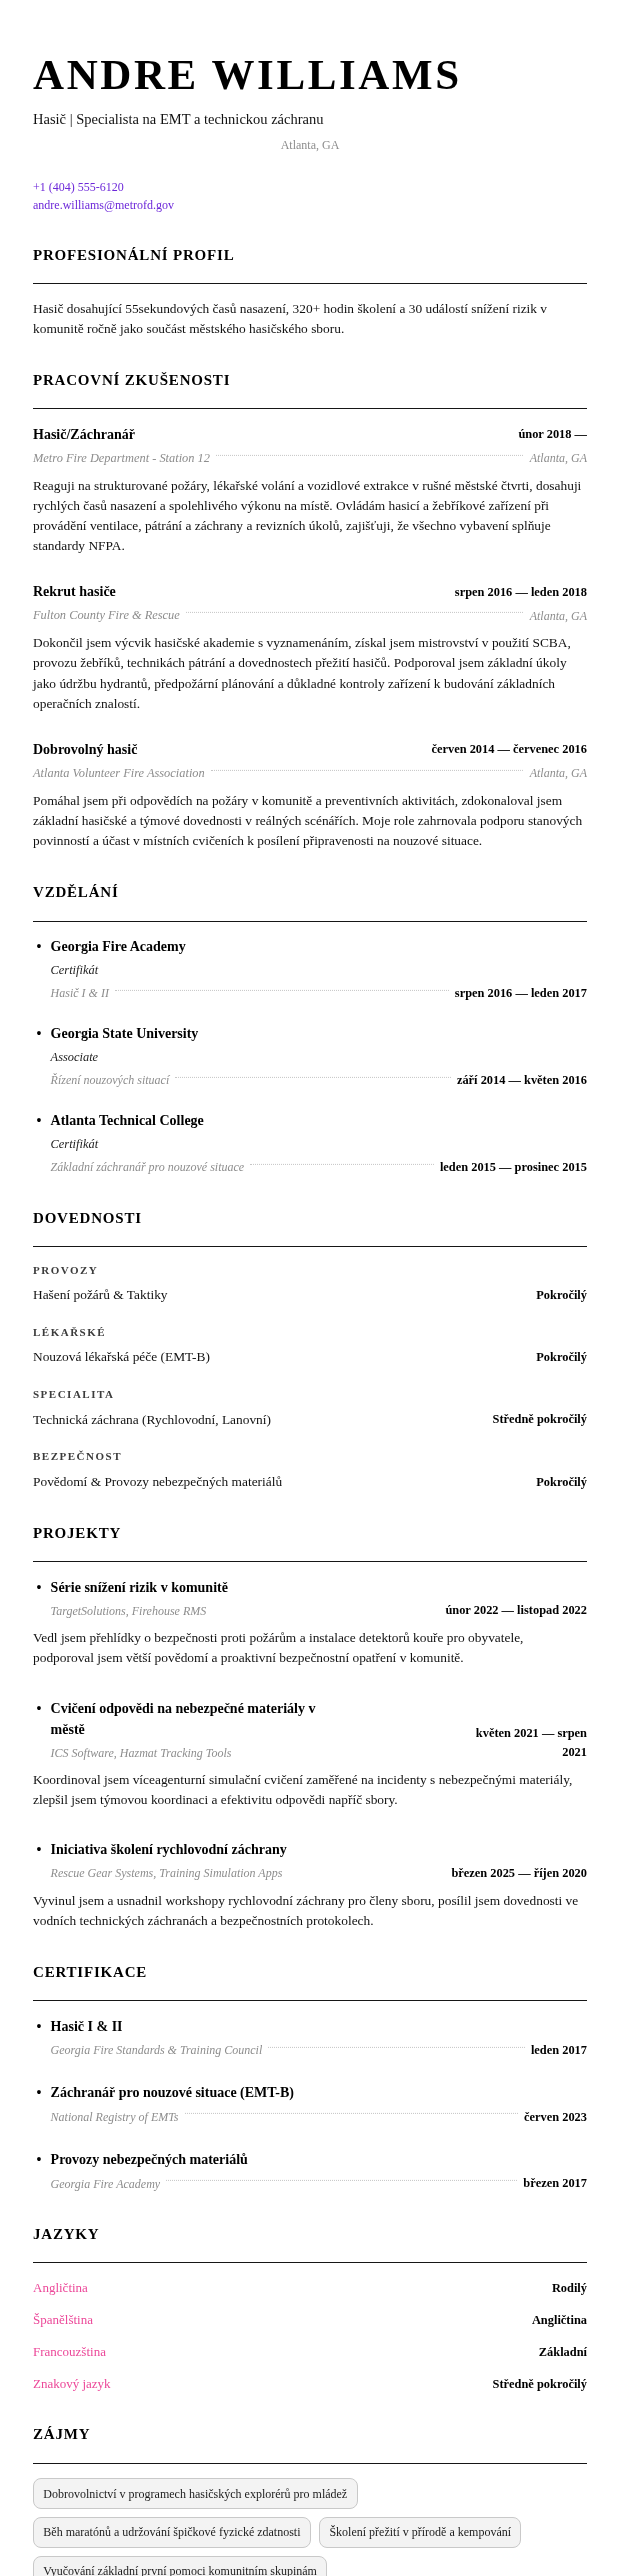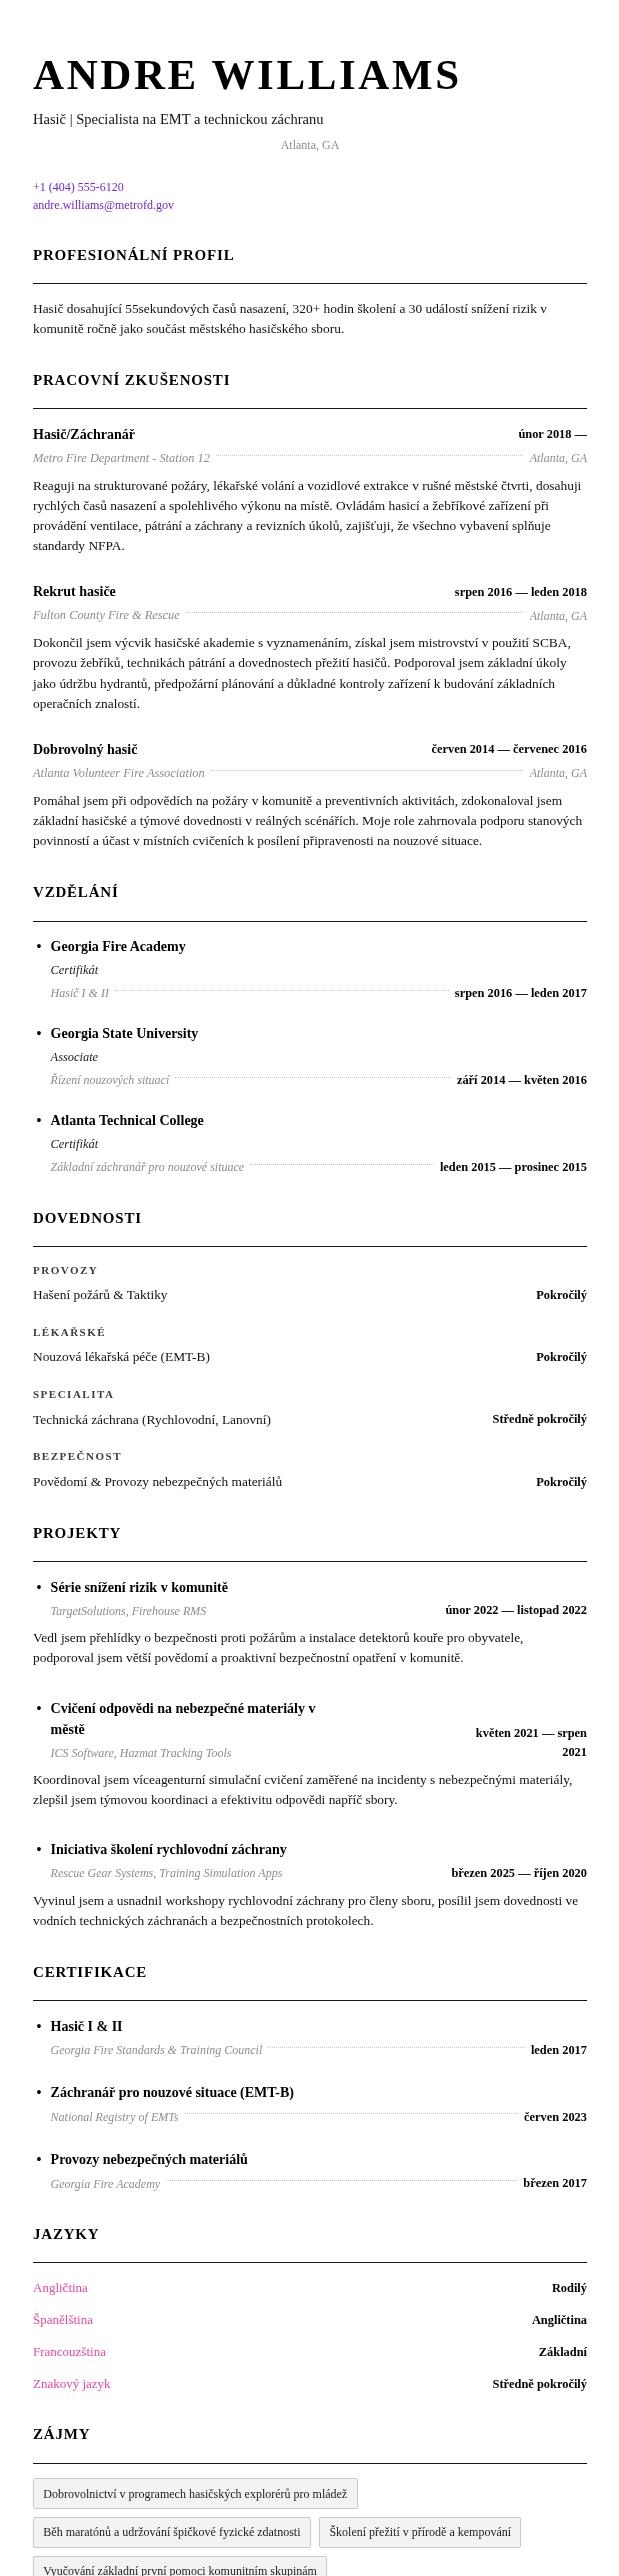--- a/index.html
+++ b/index.html
@@ -91,21 +91,21 @@
   .cert-entry { margin-bottom: 23px; }
 
   .lang-row { display: flex; justify-content: space-between; align-items: baseline; margin-bottom: 12.4px; }
   .lang-name { font-size: 13px; color: #ec4899; }
 
   .pills { display: flex; flex-wrap: wrap; gap: 8.3px; }
   .pill {
     font-size: 12px;
     border: 0.5px solid #c9c9c9;
     background: #f3f3f3;
-    border-radius: 2px;
+    border-radius: 8px;
     padding: 5.2px 9.3px;
     color: #1c1c1c;
     white-space: nowrap;
   }
 
   .ref-note { text-align: center; font-style: italic; color: #8d8d8d; font-size: 17px; margin-top: 8.3px; }
 </style>
 </head>
 <body>
 

